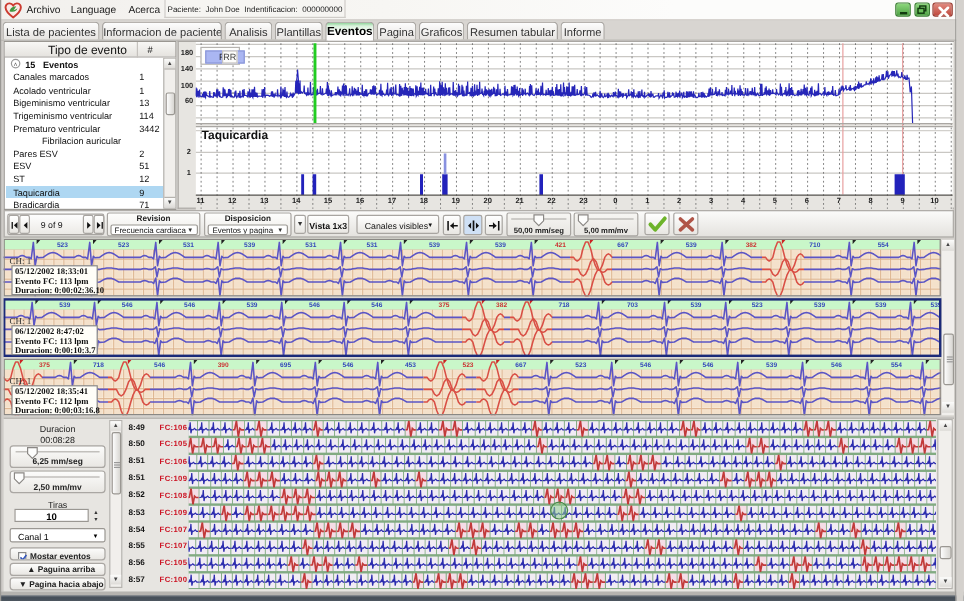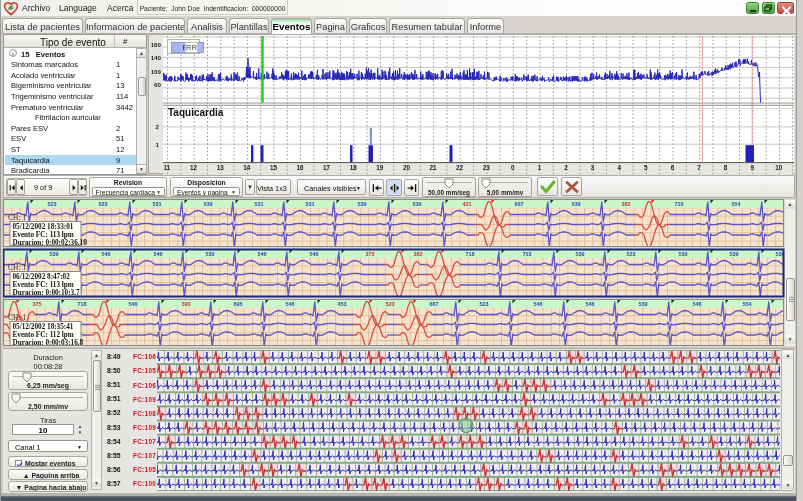--- a/index.html
+++ b/index.html
@@ -71,21 +71,21 @@
  <div style="position:absolute;left:0;top:0;width:142px;height:13px;background:linear-gradient(#f8f7f5,#e5e3df);border-bottom:1px solid #b0ada9;">
    <span style="position:absolute;left:36px;top:2px;font-size:10px;color:#111">Tipo de evento</span>
    <span style="position:absolute;left:119px;top:2px;font-size:7.8px;color:#111">#</span>
    <div style="position:absolute;left:110px;top:0;width:1px;height:13px;background:#c5c2be"></div>
  </div>
 <div class="evrow" style="top:13.5px;">
       <span style="position:absolute;left:4px;top:0.5px;width:8px;height:8px;border:1px solid #999;border-radius:50%;font-size:5px;text-align:center;line-height:8px;color:#555">ᴧ</span>
       <span class="evname" style="left:16px;font-weight:bold">15&nbsp;&nbsp; Eventos</span>
     </div>
 <div class="evrow" style="top:24.1px;">
-      <span class="evname">Sintomas marcados</span>
+      <span class="evname">Canales marcados</span>
       <span class="evcnt">1</span>
     </div>
 <div class="evrow" style="top:34.7px;">
       <span class="evname">Acolado ventricular</span>
       <span class="evcnt">1</span>
     </div>
 <div class="evrow" style="top:45.3px;">
       <span class="evname">Bigeminismo ventricular</span>
       <span class="evcnt">13</span>
     </div>
@@ -274,21 +274,21 @@
 
  <div class="tbtn" style="left:85px;top:1px;width:78px;height:20px;background:linear-gradient(#fdfdfc,#edebe7)"></div>
  <div class="tlabel" style="left:85px;top:2.5px;width:78px;">Revision</div>
  <div class="dd" style="left:88px;top:10.5px;width:73px;height:9.5px;padding:1.2px 0 0 2.5px">Frecuencia cardiaca<span style="position:absolute;right:3px;top:1px;font-size:5px;color:#333">▼</span></div>
 
  <div class="tbtn" style="left:166px;top:1px;width:73px;height:20px;background:linear-gradient(#fdfdfc,#edebe7)"></div>
  <div class="tlabel" style="left:166px;top:2.5px;width:73px;">Disposicion</div>
  <div class="dd" style="left:169px;top:10.5px;width:67px;height:9.5px;padding:1px 0 0 3px">Eventos y pagina<span style="position:absolute;right:3px;top:1px;font-size:5px;color:#333">▼</span></div>
 
  <div class="tbtn" style="left:241px;top:3px;width:10px;height:16px;text-align:center;font-size:6px;color:#333;padding-top:4px">▼</div>
- <div class="tbtn" style="left:252px;top:3px;width:35px;height:16px;font-size:7.3px;font-weight:normal;color:#111;padding-top:3.5px">Vista 1x3</div>
+ <div class="tbtn" style="left:252px;top:3px;width:35px;height:16px;text-align:center;font-size:7.3px;font-weight:bold;color:#111;padding-top:3.5px">Vista 1x3</div>
 
  <div class="tbtn" style="left:293px;top:3px;width:69px;height:16px;font-size:7.3px;color:#111;padding:3.5px 0 0 6px">Canales visibles<span style="position:absolute;right:4px;top:5px;font-size:5px">▼</span></div>
 
  <div class="tbtn" style="left:365px;top:3px;width:15px;height:17px"><svg width="14" height="16">
         <path d="M3.4,4.2 L3.4,12" stroke="#111" stroke-width="1.3"></path>
         <path d="M11.5,8.1 L5.5,8.1" stroke="#111" stroke-width="1.2"></path>
         <path d="M8.2,5.3 L5.2,8.1 L8.2,10.9 Z" fill="#111"></path>
       </svg></div>
  <div class="tbtn" style="left:382px;top:3px;width:16px;height:17px;background:#cfe0f5"><svg width="15" height="16">
         <path d="M7.6,3.8 L7.6,12.4" stroke="#111" stroke-width="1.4"></path>

